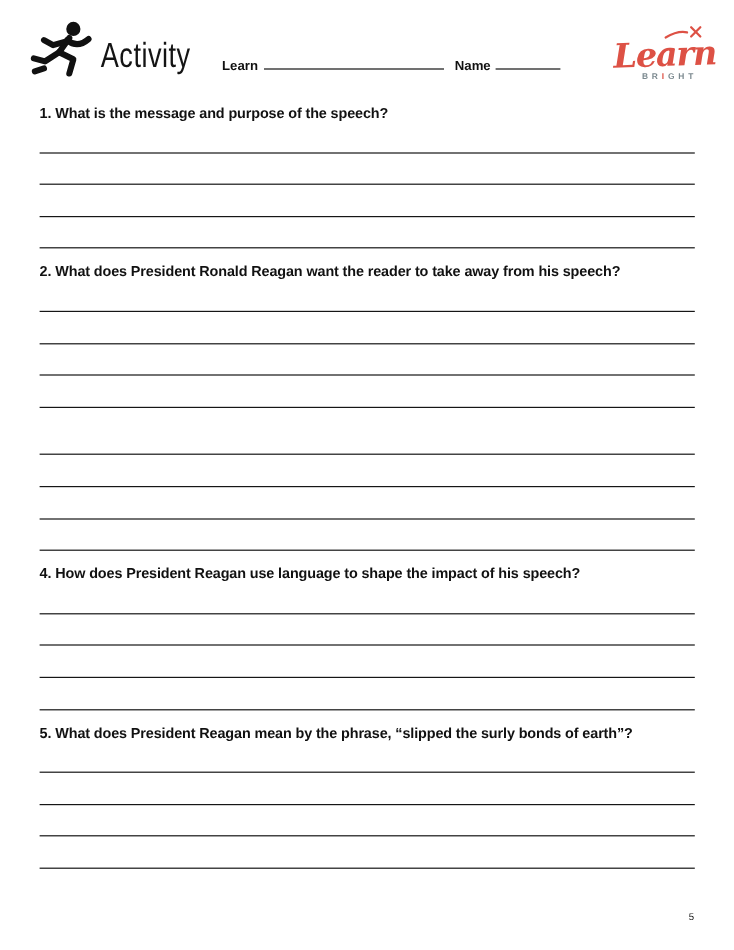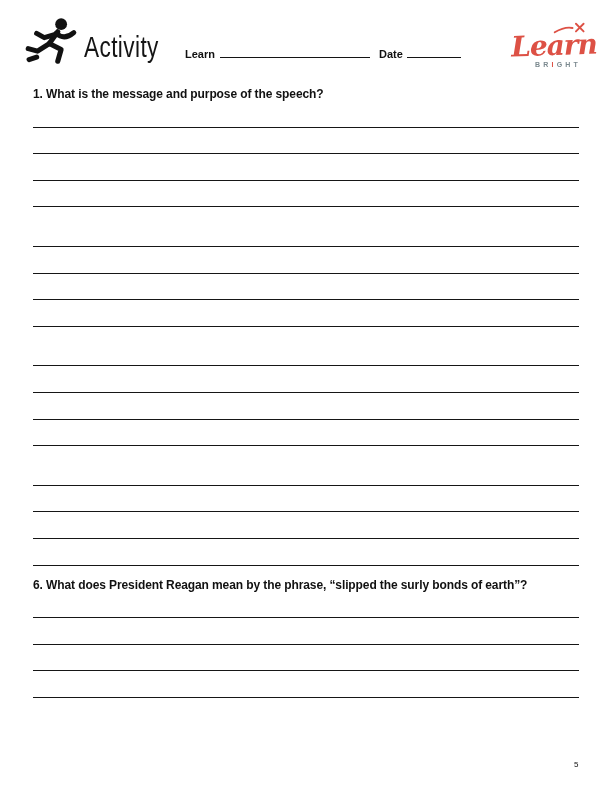--- a/index.html
+++ b/index.html
@@ -71,21 +71,21 @@
         <path d="M30 32 L44 39 L40 53"></path>
         <path d="M30 32 L16 41 L5 38"></path>
         <path d="M6 51 L15 48"></path>
       </g>
     </svg>
   </span>
 
   <span class="activity">Activity</span>
 
   <div class="namedate">
-    <span>Learn</span><span class="fill-line name-line"></span><span>Date</span><span class="fill-line date-line"></span>
+    <span>Learn</span><span class="fill-line name-line"></span><span>Name</span><span class="fill-line date-line"></span>
   </div>
 
   <div class="logo">
     <span class="sparkle">
       <svg viewBox="0 0 40 14" aria-hidden="true">
         <g stroke="#dd5145" stroke-width="2.2" fill="none" stroke-linecap="round">
           <path d="M2 12 Q14 5 23 7"></path>
           <path d="M27 2 L36 11"></path>
           <path d="M36 2 L27 11"></path>
         </g>
@@ -99,39 +99,41 @@
 
   <main class="questions" id="questions">
       <div class="q-block">
         <div class="q-title">1. What is the message and purpose of the speech?</div>
         <div class="answer-line"></div>
         <div class="answer-line"></div>
         <div class="answer-line"></div>
         <div class="answer-line"></div>
       </div>
       <div class="q-block">
+        <div class="q-title">2. What does President Ronald Reagan want the reader to take away from his speech?</div>
         <div class="answer-line"></div>
         <div class="answer-line"></div>
         <div class="answer-line"></div>
         <div class="answer-line"></div>
       </div>
       <div class="q-block">
         <div class="answer-line"></div>
         <div class="answer-line"></div>
         <div class="answer-line"></div>
         <div class="answer-line"></div>
       </div>
       <div class="q-block">
+        <div class="q-title">4. How does President Reagan use language to shape the impact of his speech?</div>
         <div class="answer-line"></div>
         <div class="answer-line"></div>
         <div class="answer-line"></div>
         <div class="answer-line"></div>
       </div>
       <div class="q-block">
-        <div class="q-title">6. What does President Reagan mean by the phrase, “slipped the surly bonds of earth”?</div>
+        <div class="q-title">5. What does President Reagan mean by the phrase, “slipped the surly bonds of earth”?</div>
         <div class="answer-line"></div>
         <div class="answer-line"></div>
         <div class="answer-line"></div>
         <div class="answer-line"></div>
       </div>
     </main>
 
   <div class="pagenum">5</div>
 </div>
 

